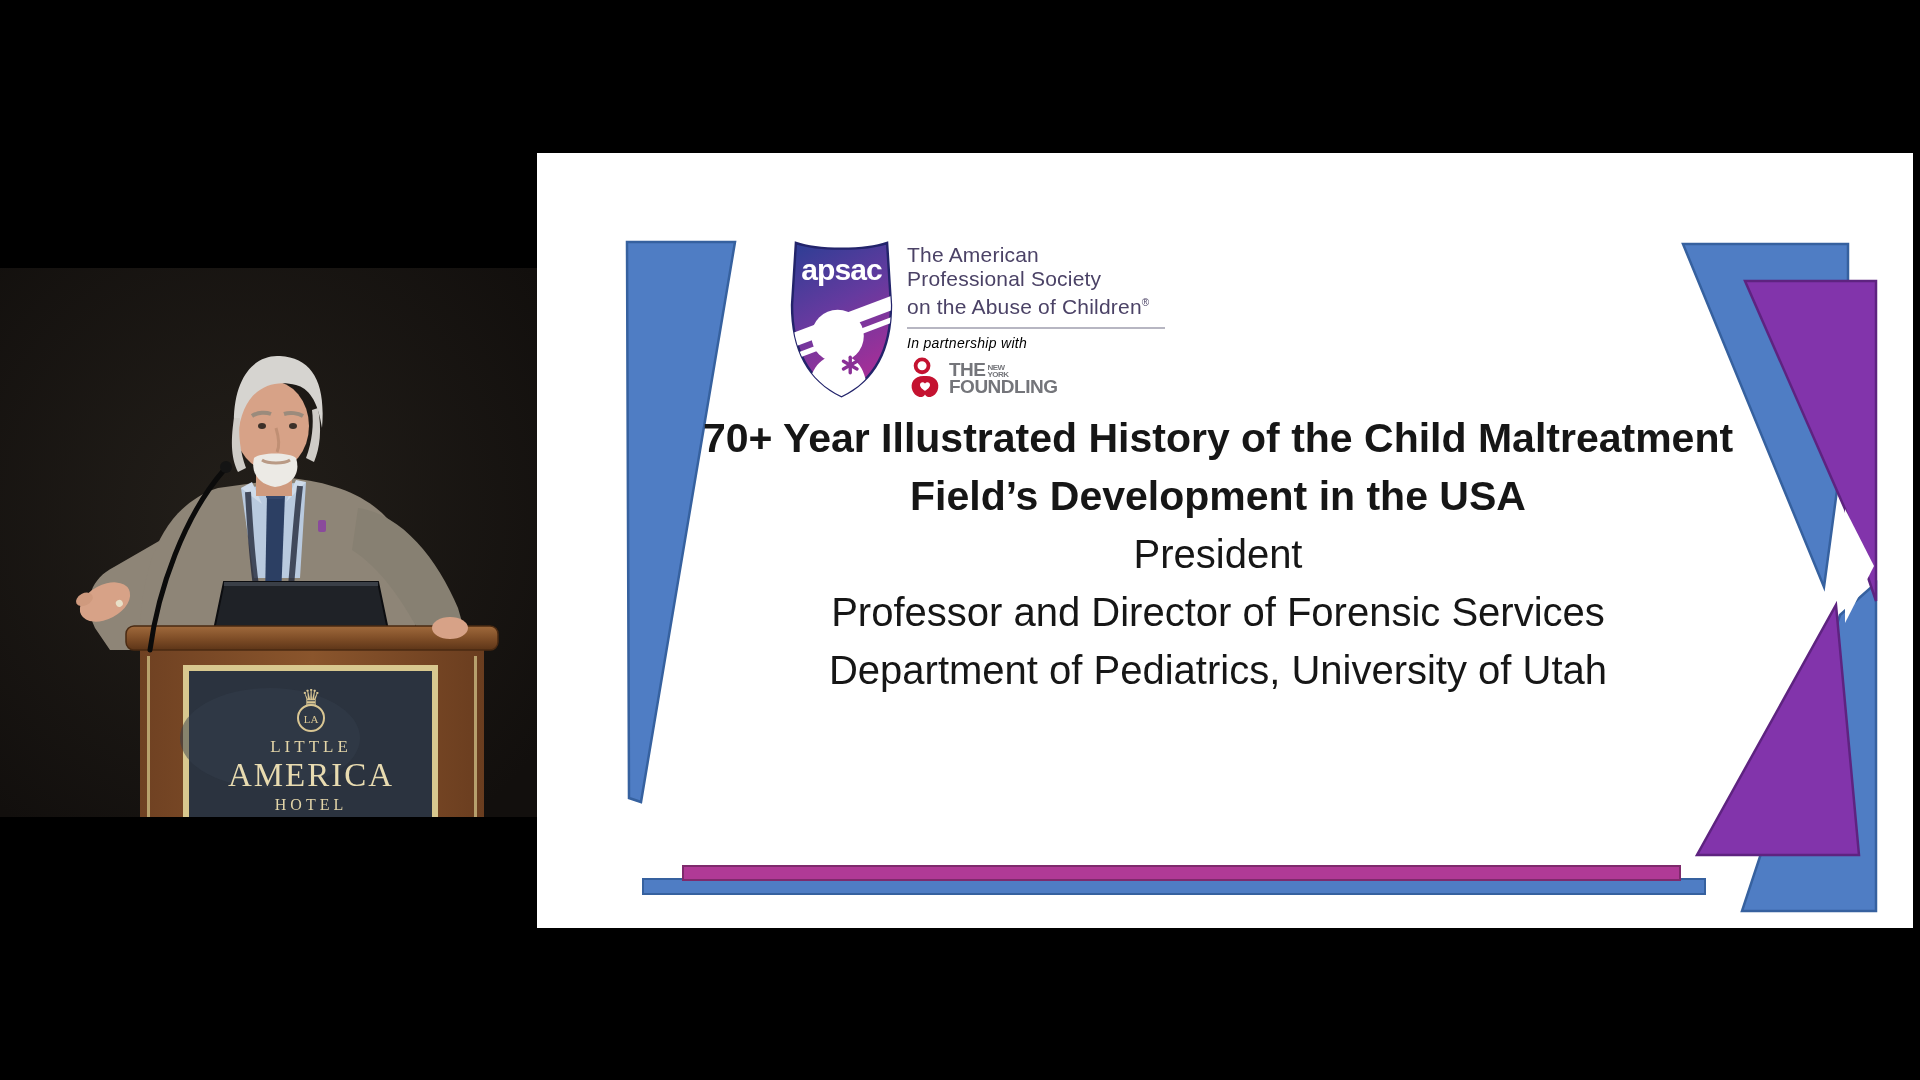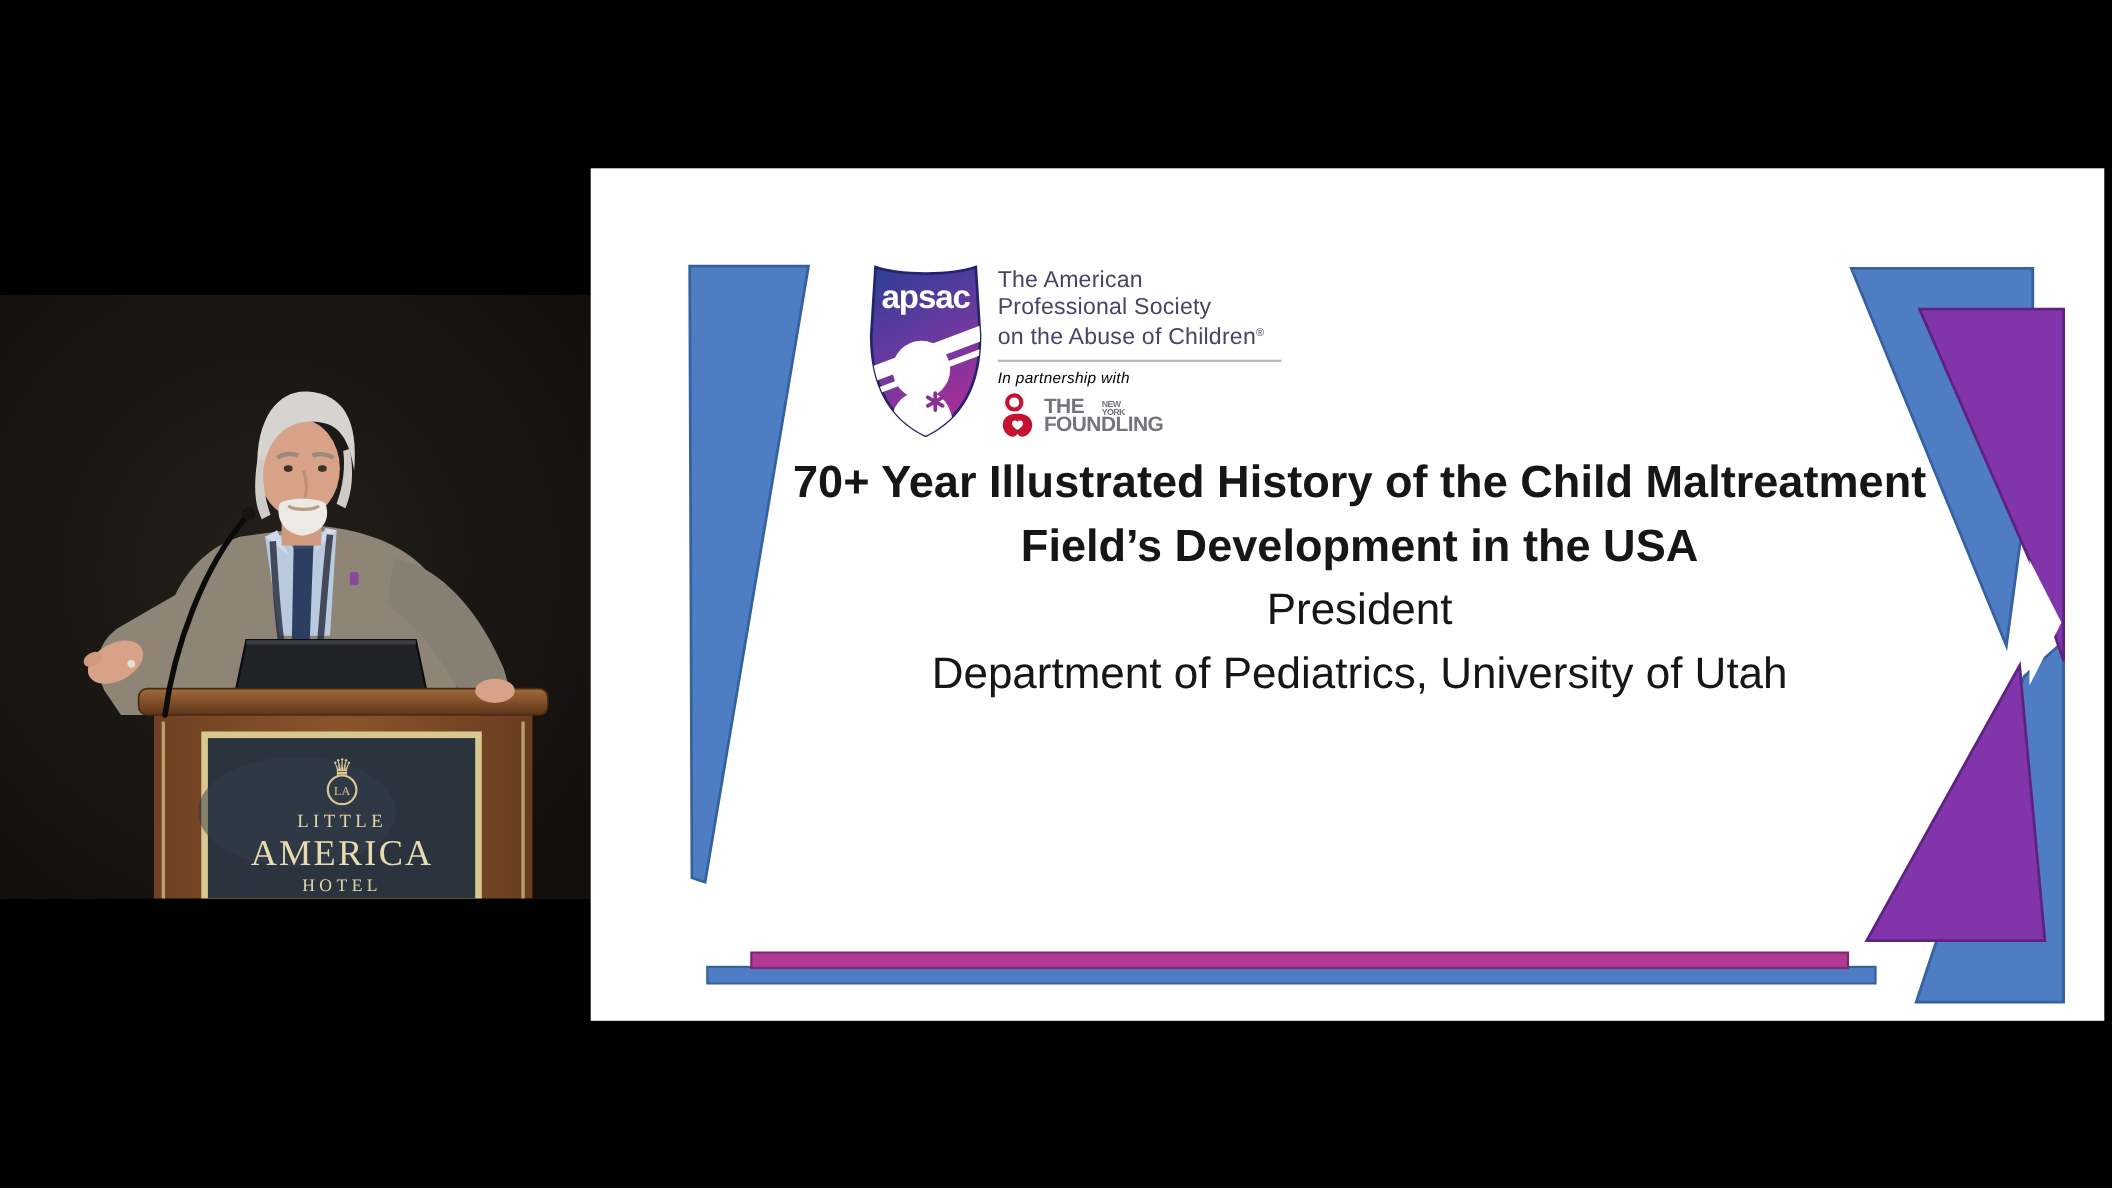--- a/index.html
+++ b/index.html
@@ -15,23 +15,23 @@
   .logo-textcol{margin-left:12px;padding-top:6px;width:300px;}
   .org-line{font-size:21px;line-height:24px;color:#4b4266;font-weight:400;letter-spacing:.2px;}
   .org-sup{font-size:10px;vertical-align:super;color:#4b4266;}
   .logo-divider{width:258px;height:2px;background:#b7b6c2;margin:8px 0 6px 0;}
   .partnership{font-size:14px;color:#000000;letter-spacing:.3px;margin-bottom:6px;font-style:italic;}
   .foundling{display:flex;align-items:flex-start;}
   .foundling svg{width:36px;height:44px;}
   .foundling-text{margin-left:6px;color:#74757a;font-weight:700;letter-spacing:-.5px;line-height:17px;padding-top:4px;}
   .foundling-row{display:flex;align-items:flex-end;}
   .f-the{font-size:19px;}
-  .f-ny{font-size:8px;line-height:7px;margin-left:16px;padding-top:1px;font-weight:700;}
+  .f-ny{font-size:8px;line-height:7px;margin-left:2px;padding-top:1px;font-weight:700;}
   .f-foundling{font-size:19px;}
-  .slide-text{position:absolute;left:124px;top:256px;width:1150px;text-align:center;color:#161616;}
+  .slide-text{position:absolute;left:106px;top:256px;width:1150px;text-align:center;color:#161616;}
   .slide-text .line{height:58px;line-height:58px;font-size:40px;white-space:nowrap;}
   .slide-text .t{font-weight:700;font-size:41px;}
   
   text{user-select:none;}
 </style>
 </head>
 <body>
 
 <div class="stage">
 
@@ -195,16 +195,17 @@
             <div class="f-foundling">FOUNDLING</div>
           </div>
         </div>
       </div>
     </div>
 
     <div class="slide-text">
       <div class="line t">70+ Year Illustrated History of the Child Maltreatment</div>
       <div class="line t">Field’s Development in the USA</div>
       <div class="line">President</div>
+      <div class="line">Professor and Director of Forensic Services</div>
       <div class="line">Department of Pediatrics, University of Utah</div>
     </div>
   </div>
 </div>
 
 </body></html>

